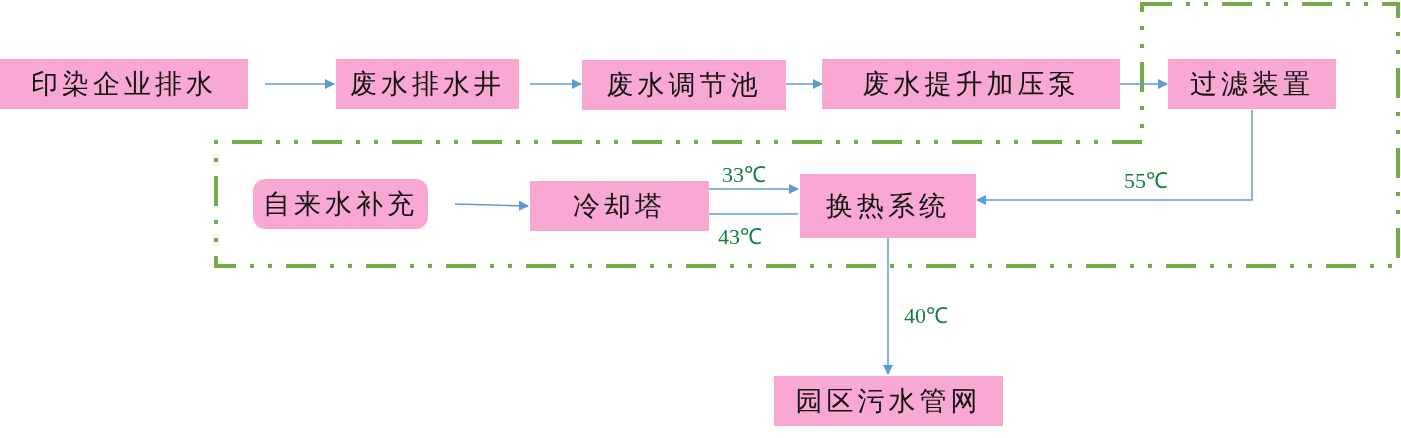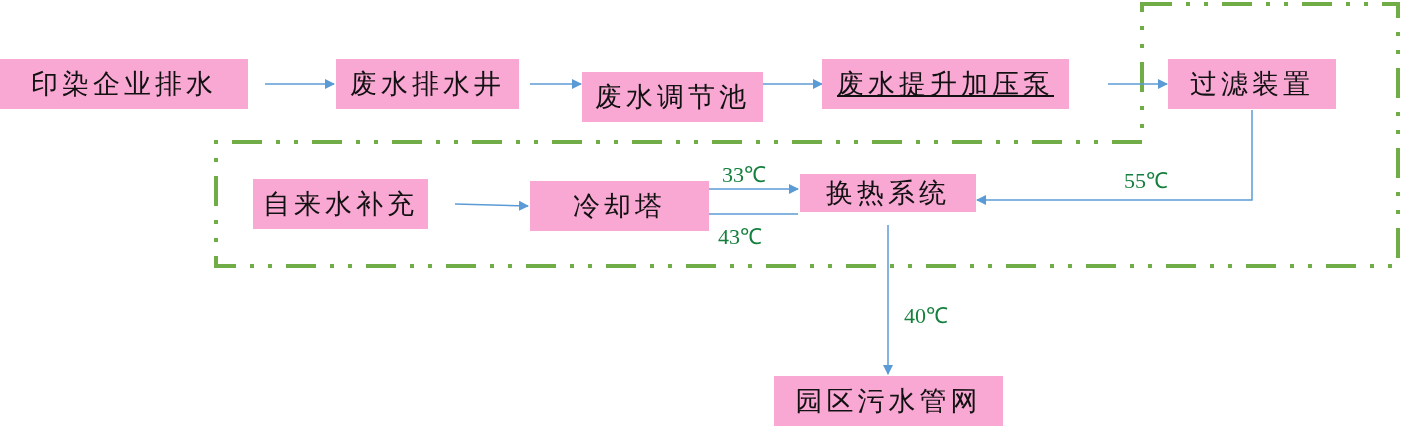--- a/index.html
+++ b/index.html
@@ -34,25 +34,25 @@
 
   <line x1="684" y1="189" x2="798" y2="189" stroke="#5b9bd5" stroke-width="1.5" marker-end="url(#ah)"></line>
 
   <line x1="798" y1="214" x2="686" y2="214" stroke="#5b9bd5" stroke-width="1.5" marker-end="url(#ah)"></line>
 
   <line x1="888" y1="225" x2="888" y2="374" stroke="#5b9bd5" stroke-width="1.5" marker-end="url(#ah)"></line>
 </svg>
 
 <div class="node" style="left:0;top:59px;width:248px;height:50px;">印染企业排水</div>
 <div class="node" style="left:336px;top:59px;width:183px;height:50px;">废水排水井</div>
-<div class="node" style="left:582px;top:72px;width:181px;height:50px;">废水调节池</div>
-<div class="node" style="left:822px;top:59px;width:247px;height:50px;text-decoration:underline;">废水提升加压泵</div>
+<div class="node" style="left:582px;top:60px;width:204px;height:50px;">废水调节池</div>
+<div class="node" style="left:822px;top:59px;width:298px;height:50px;">废水提升加压泵</div>
 <div class="node" style="left:1168px;top:59px;width:168px;height:50px;">过滤装置</div>
 
-<div class="node" style="left:253px;top:179px;width:175px;height:50px;">自来水补充</div>
+<div class="node" style="left:253px;top:179px;width:175px;height:50px;border-radius:12px;">自来水补充</div>
 <div class="node" style="left:530px;top:181px;width:179px;height:50px;">冷却塔</div>
-<div class="node" style="left:800px;top:174px;width:176px;height:38px;text-align:center;">换热系统</div>
+<div class="node" style="left:800px;top:174px;width:176px;height:64px;text-align:center;">换热系统</div>
 <div class="node" style="left:774px;top:376px;width:229px;height:50px;">园区污水管网</div>
 
 <div class="label" style="left:722px;top:158px;">33℃</div>
 <div class="label" style="left:718px;top:220px;">43℃</div>
 <div class="label" style="left:1124px;top:164px;">55℃</div>
 <div class="label" style="left:904px;top:299px;">40℃</div>
 
 </body></html>

